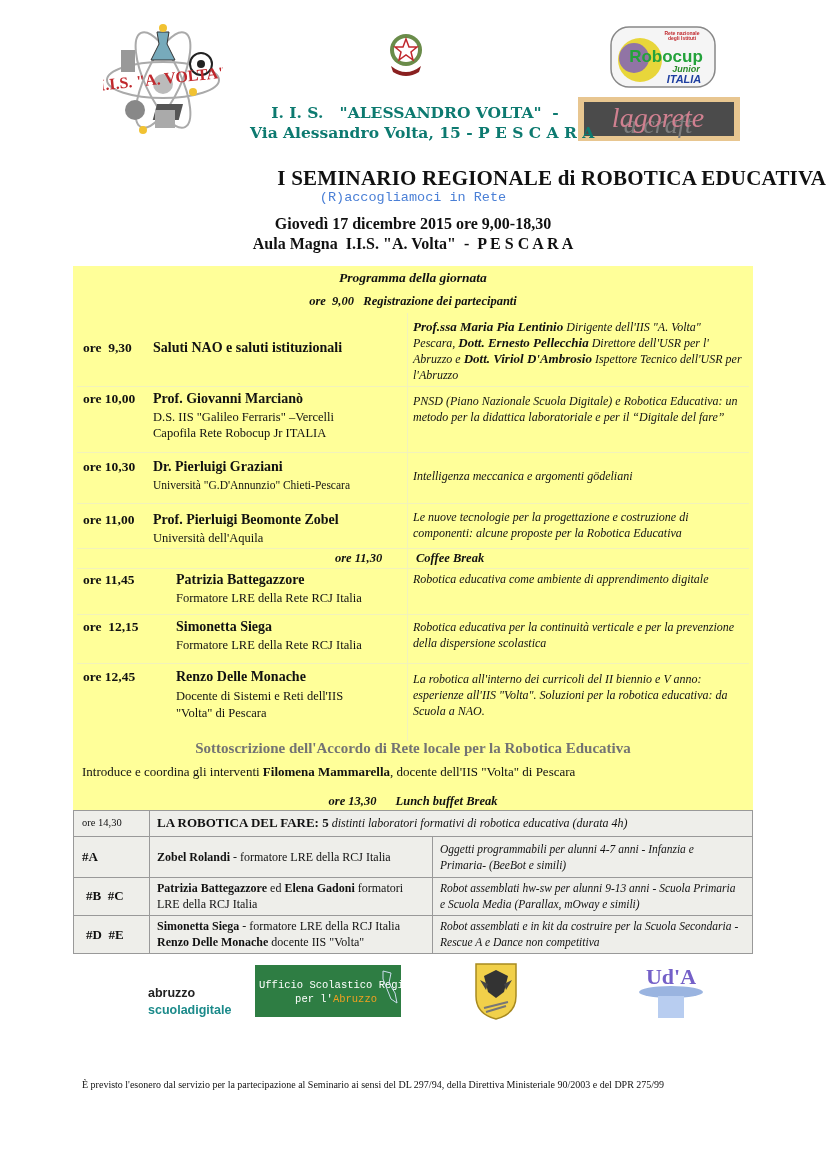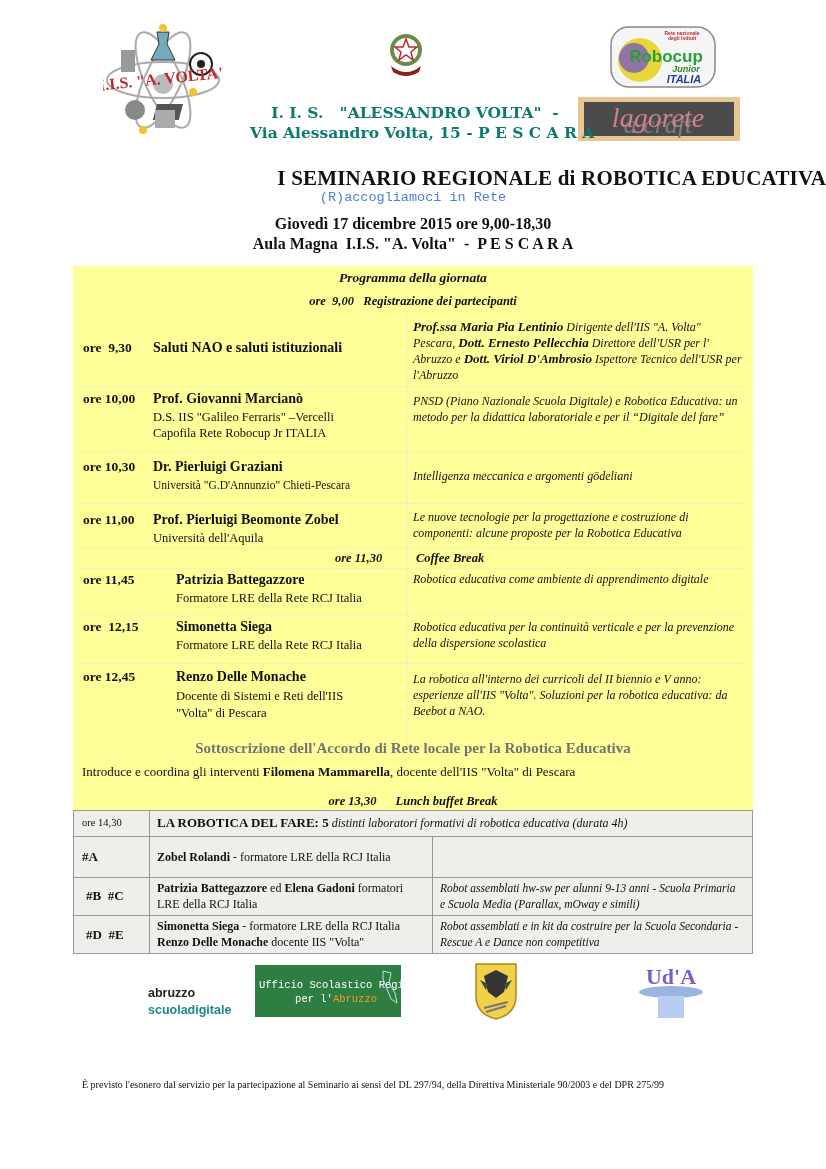--- a/index.html
+++ b/index.html
@@ -184,21 +184,21 @@
     <div class="abs row-aff" style="left:103px; top:20px;">Formatore LRE della Rete RCJ Italia</div>
     <div class="abs row-topic" style="left:340px; top:2px; width:330px;">Robotica educativa per la continuità verticale e per la prevenzione della dispersione scolastica</div>
   </div>
   <div class="abs hsep" style="top:397px;"></div>
 
   <div class="abs" style="left:0; top:401px; width:680px; height:60px;">
     <div class="abs row-time" style="left:10px; top:2px;">ore 12,45</div>
     <div class="abs row-speaker" style="left:103px; top:2px;">Renzo Delle Monache</div>
     <div class="abs row-aff" style="left:103px; top:21px;">Docente di Sistemi e Reti dell'IIS</div>
     <div class="abs row-aff" style="left:103px; top:38px;">"Volta" di Pescara</div>
-    <div class="abs row-topic" style="left:340px; top:4px; width:335px;">La robotica all'interno dei curricoli del II biennio e V anno: esperienze all'IIS "Volta". Soluzioni per la robotica educativa: da Beebot a NAO.</div>
+    <div class="abs row-topic" style="left:340px; top:4px; width:335px;">La robotica all'interno dei curricoli del II biennio e V anno: esperienze all'IIS "Volta". Soluzioni per la robotica educativa: da Scuola a NAO.</div>
   </div>
 
   <div class="abs accordo">Sottoscrizione dell'Accordo di Rete locale per la Robotica Educativa</div>
   <div class="abs intro">
     <span>Introduce e coordina gli interventi </span><b>Filomena Mammarella</b><span>, docente dell'IIS "Volta" di Pescara</span>
   </div>
   <div class="abs" style="left:0; width:680px; top:524px; text-align:center;">
     <span class="row-topic" style="font-weight:bold; font-size:12.5px;">ore 13,30</span>
     <span class="row-topic" style="font-weight:bold; font-size:12.5px; margin-left:14px;">Lunch buffet Break</span>
   </div>
@@ -211,20 +211,21 @@
   <div class="hline" style="top:66px;"></div>
   <div class="hline" style="top:104px;"></div>
 
   <div class="c" style="left:8px; top:6px; font-size:10.5px;">ore 14,30</div>
   <div class="c" style="left:83px; top:4px; font-size:13px;">
     <b>LA ROBOTICA DEL FARE: 5</b><i style="font-size:12px;"> distinti laboratori formativi di robotica educativa (durata 4h)</i>
   </div>
 
   <div class="c lab-code" style="left:8px; top:38px;">#A</div>
   <div class="c lab-people" id="people0" style="left:83px; top:38px; width:270px;"><b>Zobel Rolandi</b><span> - formatore LRE della RCJ Italia</span></div>
+  <div class="c lab-desc" style="left:366px; top:30px; width:300px;">Oggetti programmabili per alunni 4-7 anni - Infanzia e Primaria- (BeeBot e simili)</div>
 
   <div class="c lab-code" style="left:12px; top:77px; white-space:pre;">#B  #C</div>
   <div class="c lab-people" id="people1" style="left:83px; top:69px; width:270px;"><b>Patrizia Battegazzore</b><span> ed </span><b>Elena Gadoni</b><span> formatori LRE della RCJ Italia</span></div>
   <div class="c lab-desc" style="left:366px; top:69px; width:300px;">Robot assemblati hw-sw per alunni 9-13 anni - Scuola Primaria e Scuola Media (Parallax, mOway e simili)</div>
 
   <div class="c lab-code" style="left:12px; top:116px; white-space:pre;">#D  #E</div>
   <div class="c lab-desc" style="left:366px; top:107px; width:300px;">Robot assemblati e in kit da costruire per la Scuola Secondaria - Rescue A e Dance non competitiva</div>
   <div class="c lab-people" id="people2" style="left:83px; top:107px; width:272px;"><b>Simonetta Siega</b><span> - formatore LRE della RCJ Italia </span><b>Renzo Delle Monache</b><span> docente IIS "Volta"</span></div>
 </div>
 

